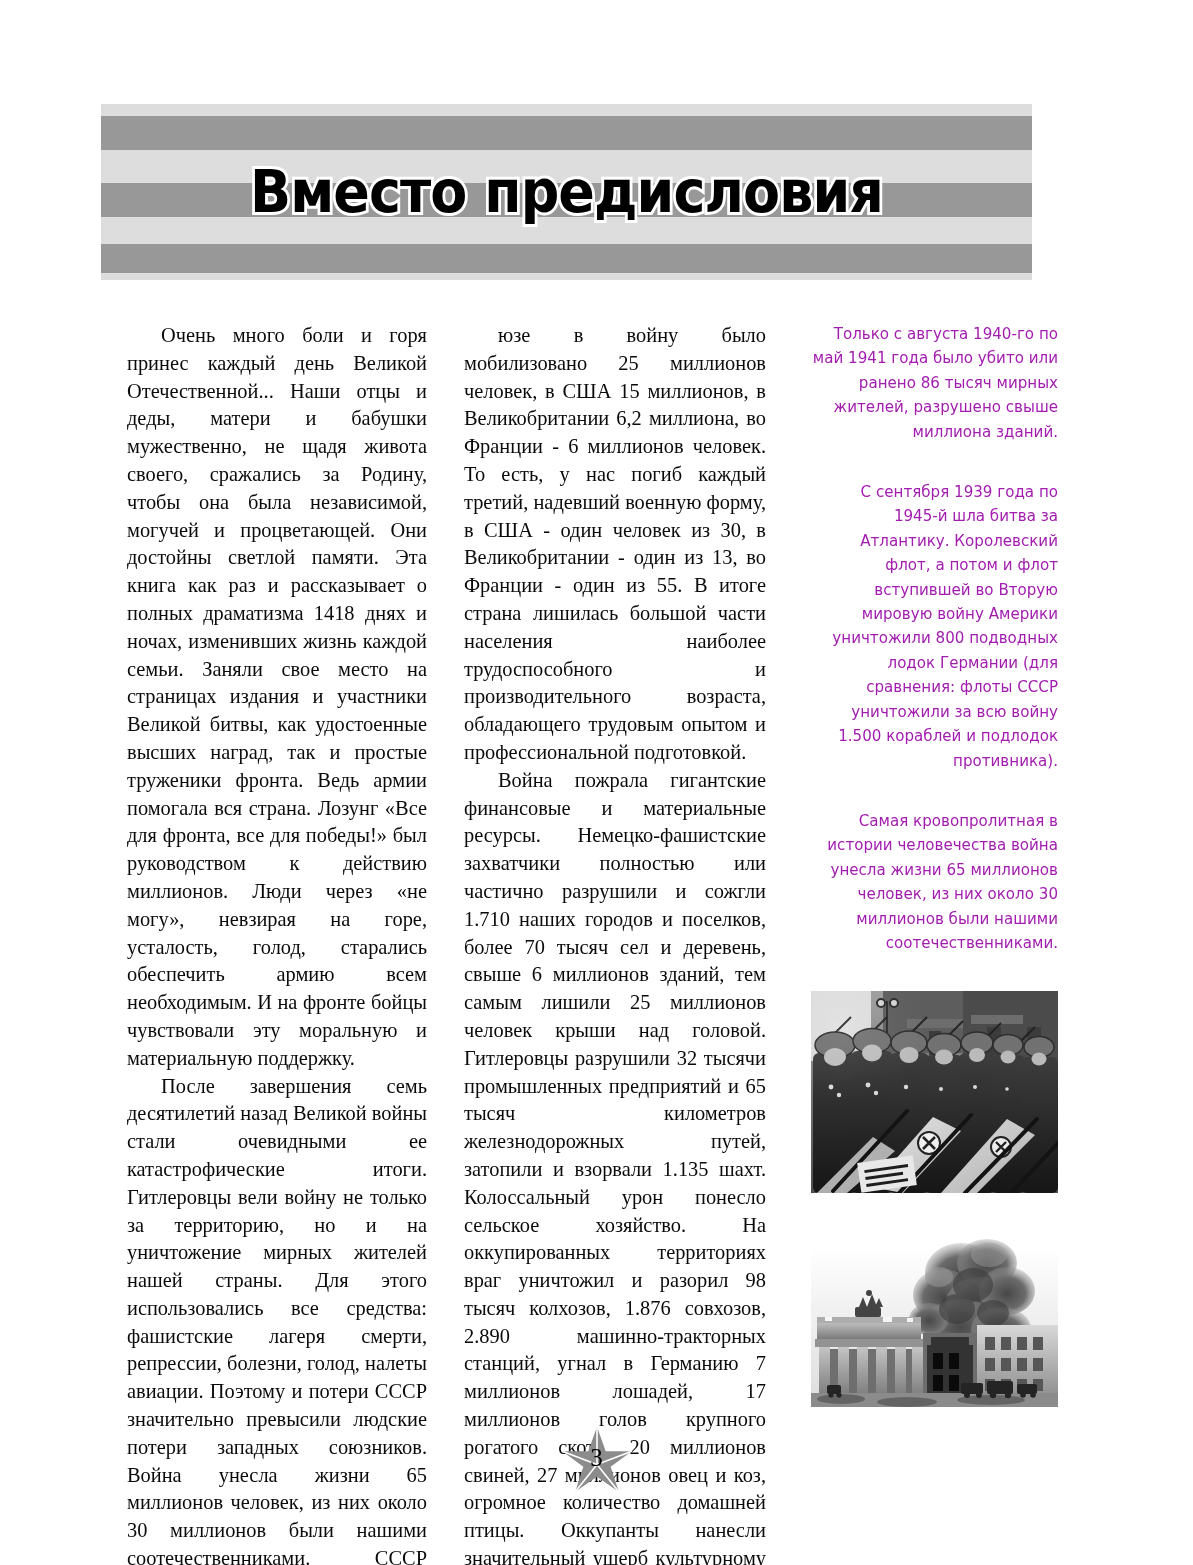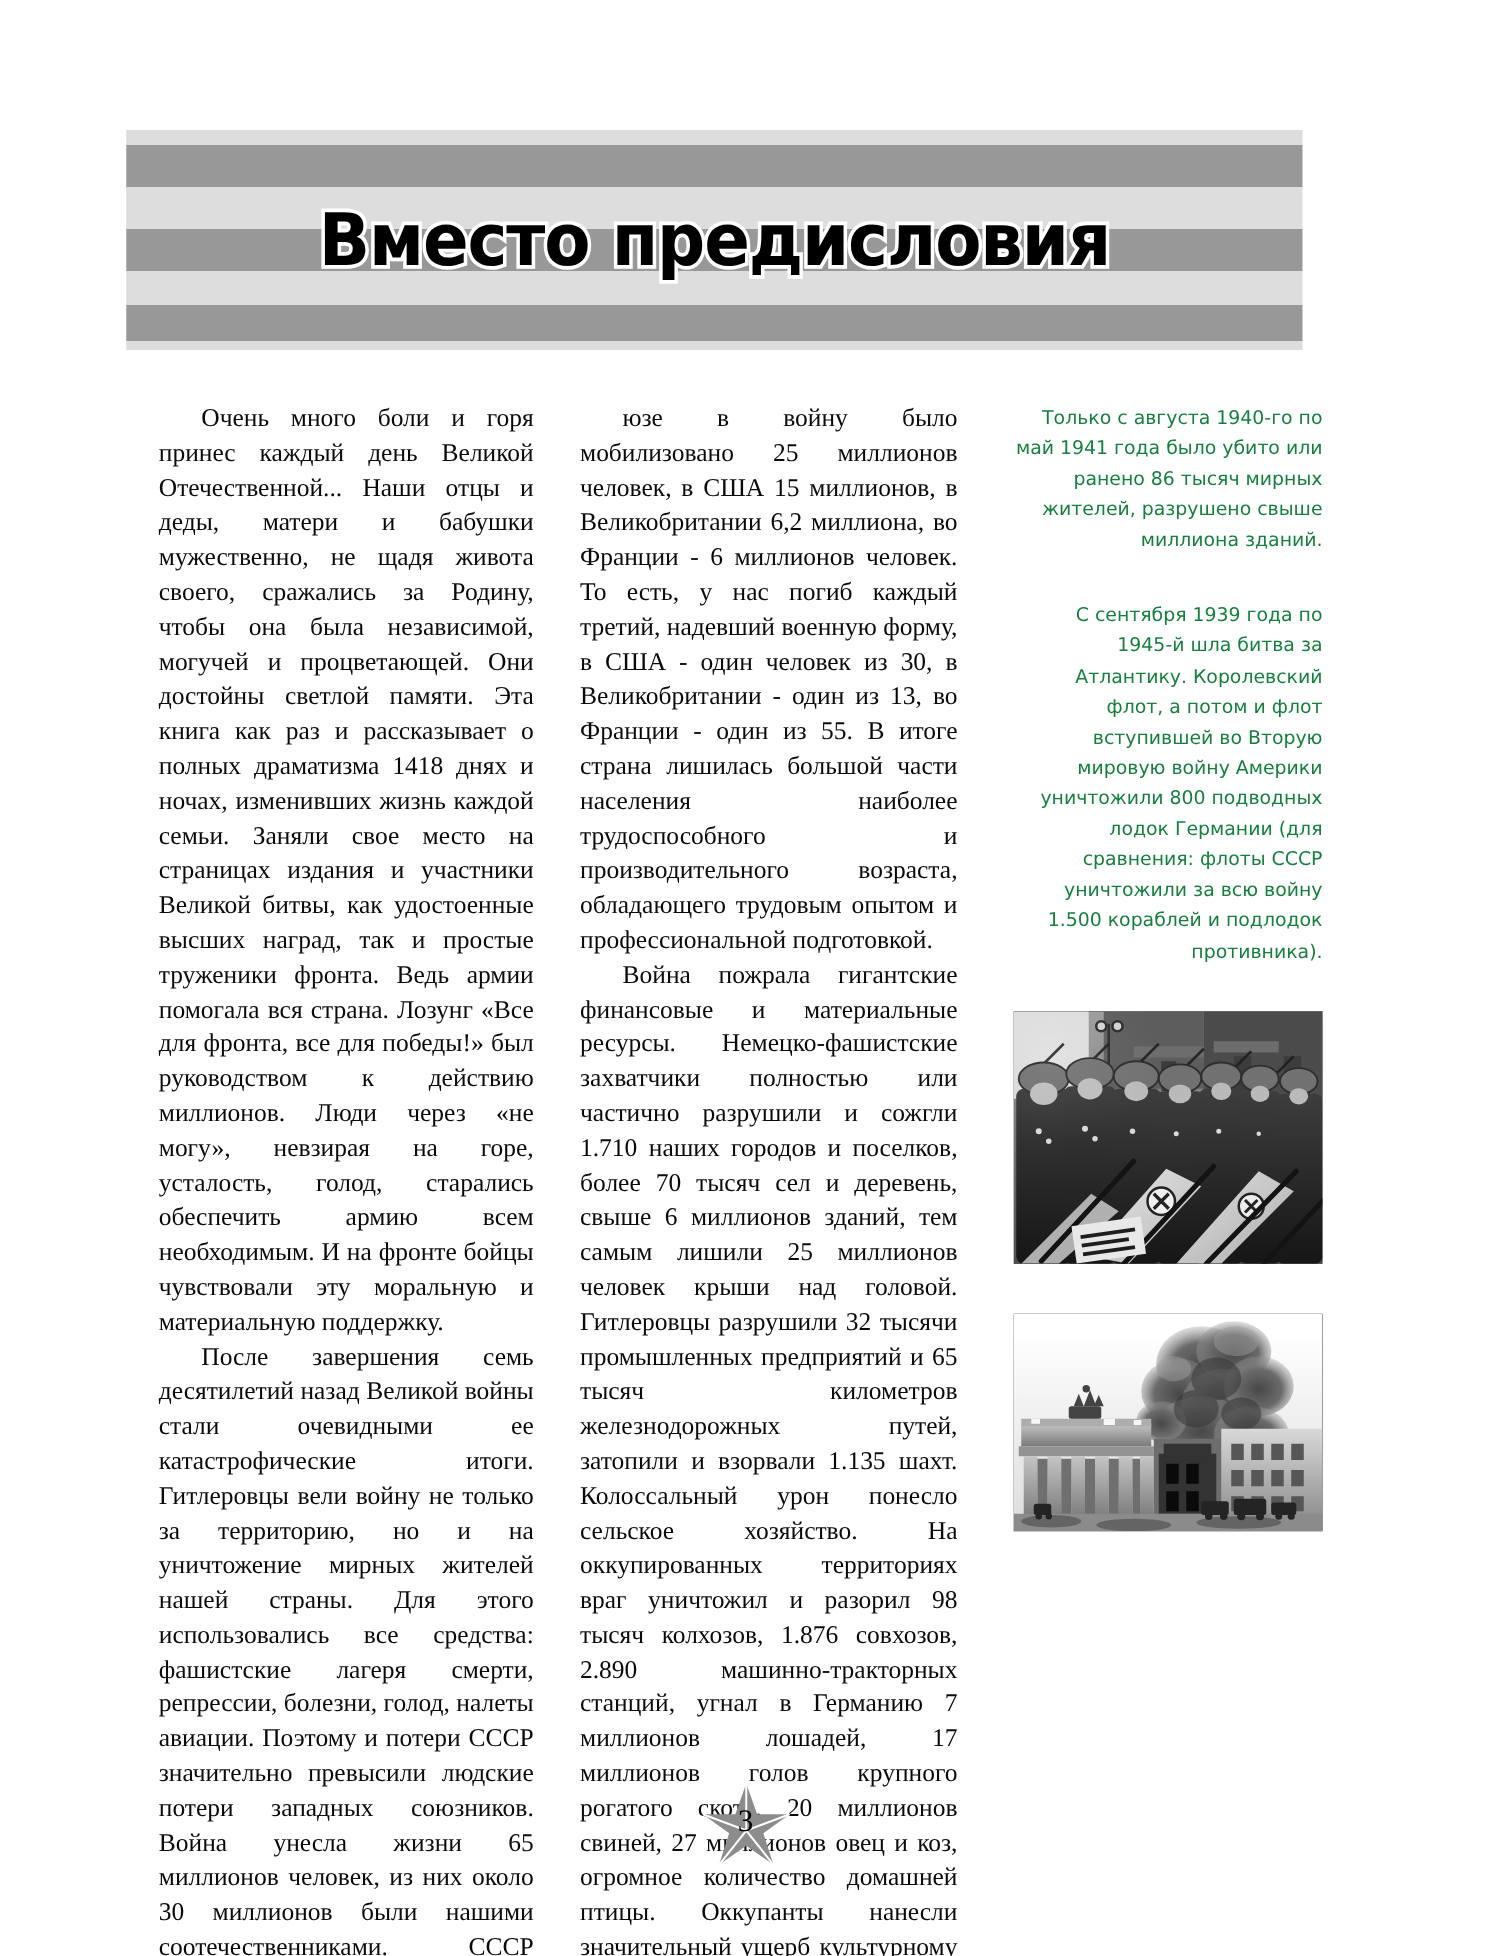--- a/index.html
+++ b/index.html
@@ -24,21 +24,20 @@
     background: #ffffff;
   }
 
   
   .banner {
     position: absolute;
     left: 101px;
     top: 104px;
     width: 931px;
     height: 176px;
-    padding-left: 10px;
   }
   .banner-stripes {
     position: absolute;
     left: 0; top: 0;
     width: 100%;
     height: 100%;
     background-image: linear-gradient(
       to bottom,
       #dddddd 0px,   #dddddd 12px,
       #989898 12px,  #989898 46px,
@@ -101,21 +100,21 @@
   .body-text p {
     margin: 0;
     text-indent: 34px;
   }
 
   
   .side-note {
     font-family: "DejaVu Sans", sans-serif;
     font-size: 15.1px;
     line-height: 24.4px;
-    color: #15803d;
+    color: #a21caf;
     text-align: right;
     margin: 0 0 36px 0;
   }
   .side-note.indented { text-indent: 30px; }
 
   
   .photo {
     position: relative;
     width: 247px;
     overflow: hidden;
@@ -184,20 +183,21 @@
         <p>Война пожрала гигантские финансовые и материальные ресурсы. Немецко-фашистские захватчики полностью или частично разрушили и сожгли 1.710 наших городов и поселков, более 70 тысяч сел и деревень, свыше 6 миллионов зданий, тем самым лишили 25 миллионов человек крыши над головой. Гитлеровцы разрушили 32 тысячи промышленных предприятий и 65 тысяч километров железнодорожных путей, затопили и взорвали 1.135 шахт. Колоссальный урон понесло сельское хозяйство. На оккупированных территориях враг уничтожил и разорил 98 тысяч колхозов, 1.876 совхозов, 2.890 машинно-тракторных станций, угнал в Германию 7 миллионов лошадей, 17 миллионов голов крупного рогатого скота, 20 миллионов свиней, 27 миллионов овец и коз, огромное количество домашней птицы. Оккупанты нанесли значительный ущерб культурному достоянию, разграбив 427 музеев и 43 тысяч библиотек. Страна потеряла за годы войны около 30 процентов национального богатства...</p>
       </div>
     </div>
 
     <div class="col col-3">
 
       <p class="side-note">Только с августа 1940-го по май 1941 года было убито или ранено 86 тысяч мирных жителей, разрушено свыше миллиона зданий.</p>
 
       <p class="side-note indented">С сентября 1939 года по 1945-й шла битва за Атлантику. Королевский флот, а потом и флот вступившей во Вторую мировую войну Америки уничтожили 800 подводных лодок Германии (для сравнения: флоты СССР уничтожили за всю войну 1.500 кораблей и подлодок противника).</p>
 
+      <p class="side-note">Самая кровопролитная в истории человечества война унесла жизни 65 миллионов человек, из них около 30 миллионов были нашими соотечественниками.</p>
 
       <div class="photo photo-1">
         <svg viewBox="0 0 247 202" preserveAspectRatio="none" aria-hidden="true">
           <defs>
             <linearGradient id="bgWall" x1="0" y1="0" x2="0" y2="1">
               <radialGradient id="hazeA" cx="0.12" cy="0.18" r="0.35">
                 <stop offset="0%" stop-color="#e6e6e6"></stop>
                 <stop offset="100%" stop-color="#8e8e8e"></stop>
               </radialGradient>
               <stop offset="0%" stop-color="#9a9a9a"></stop>

